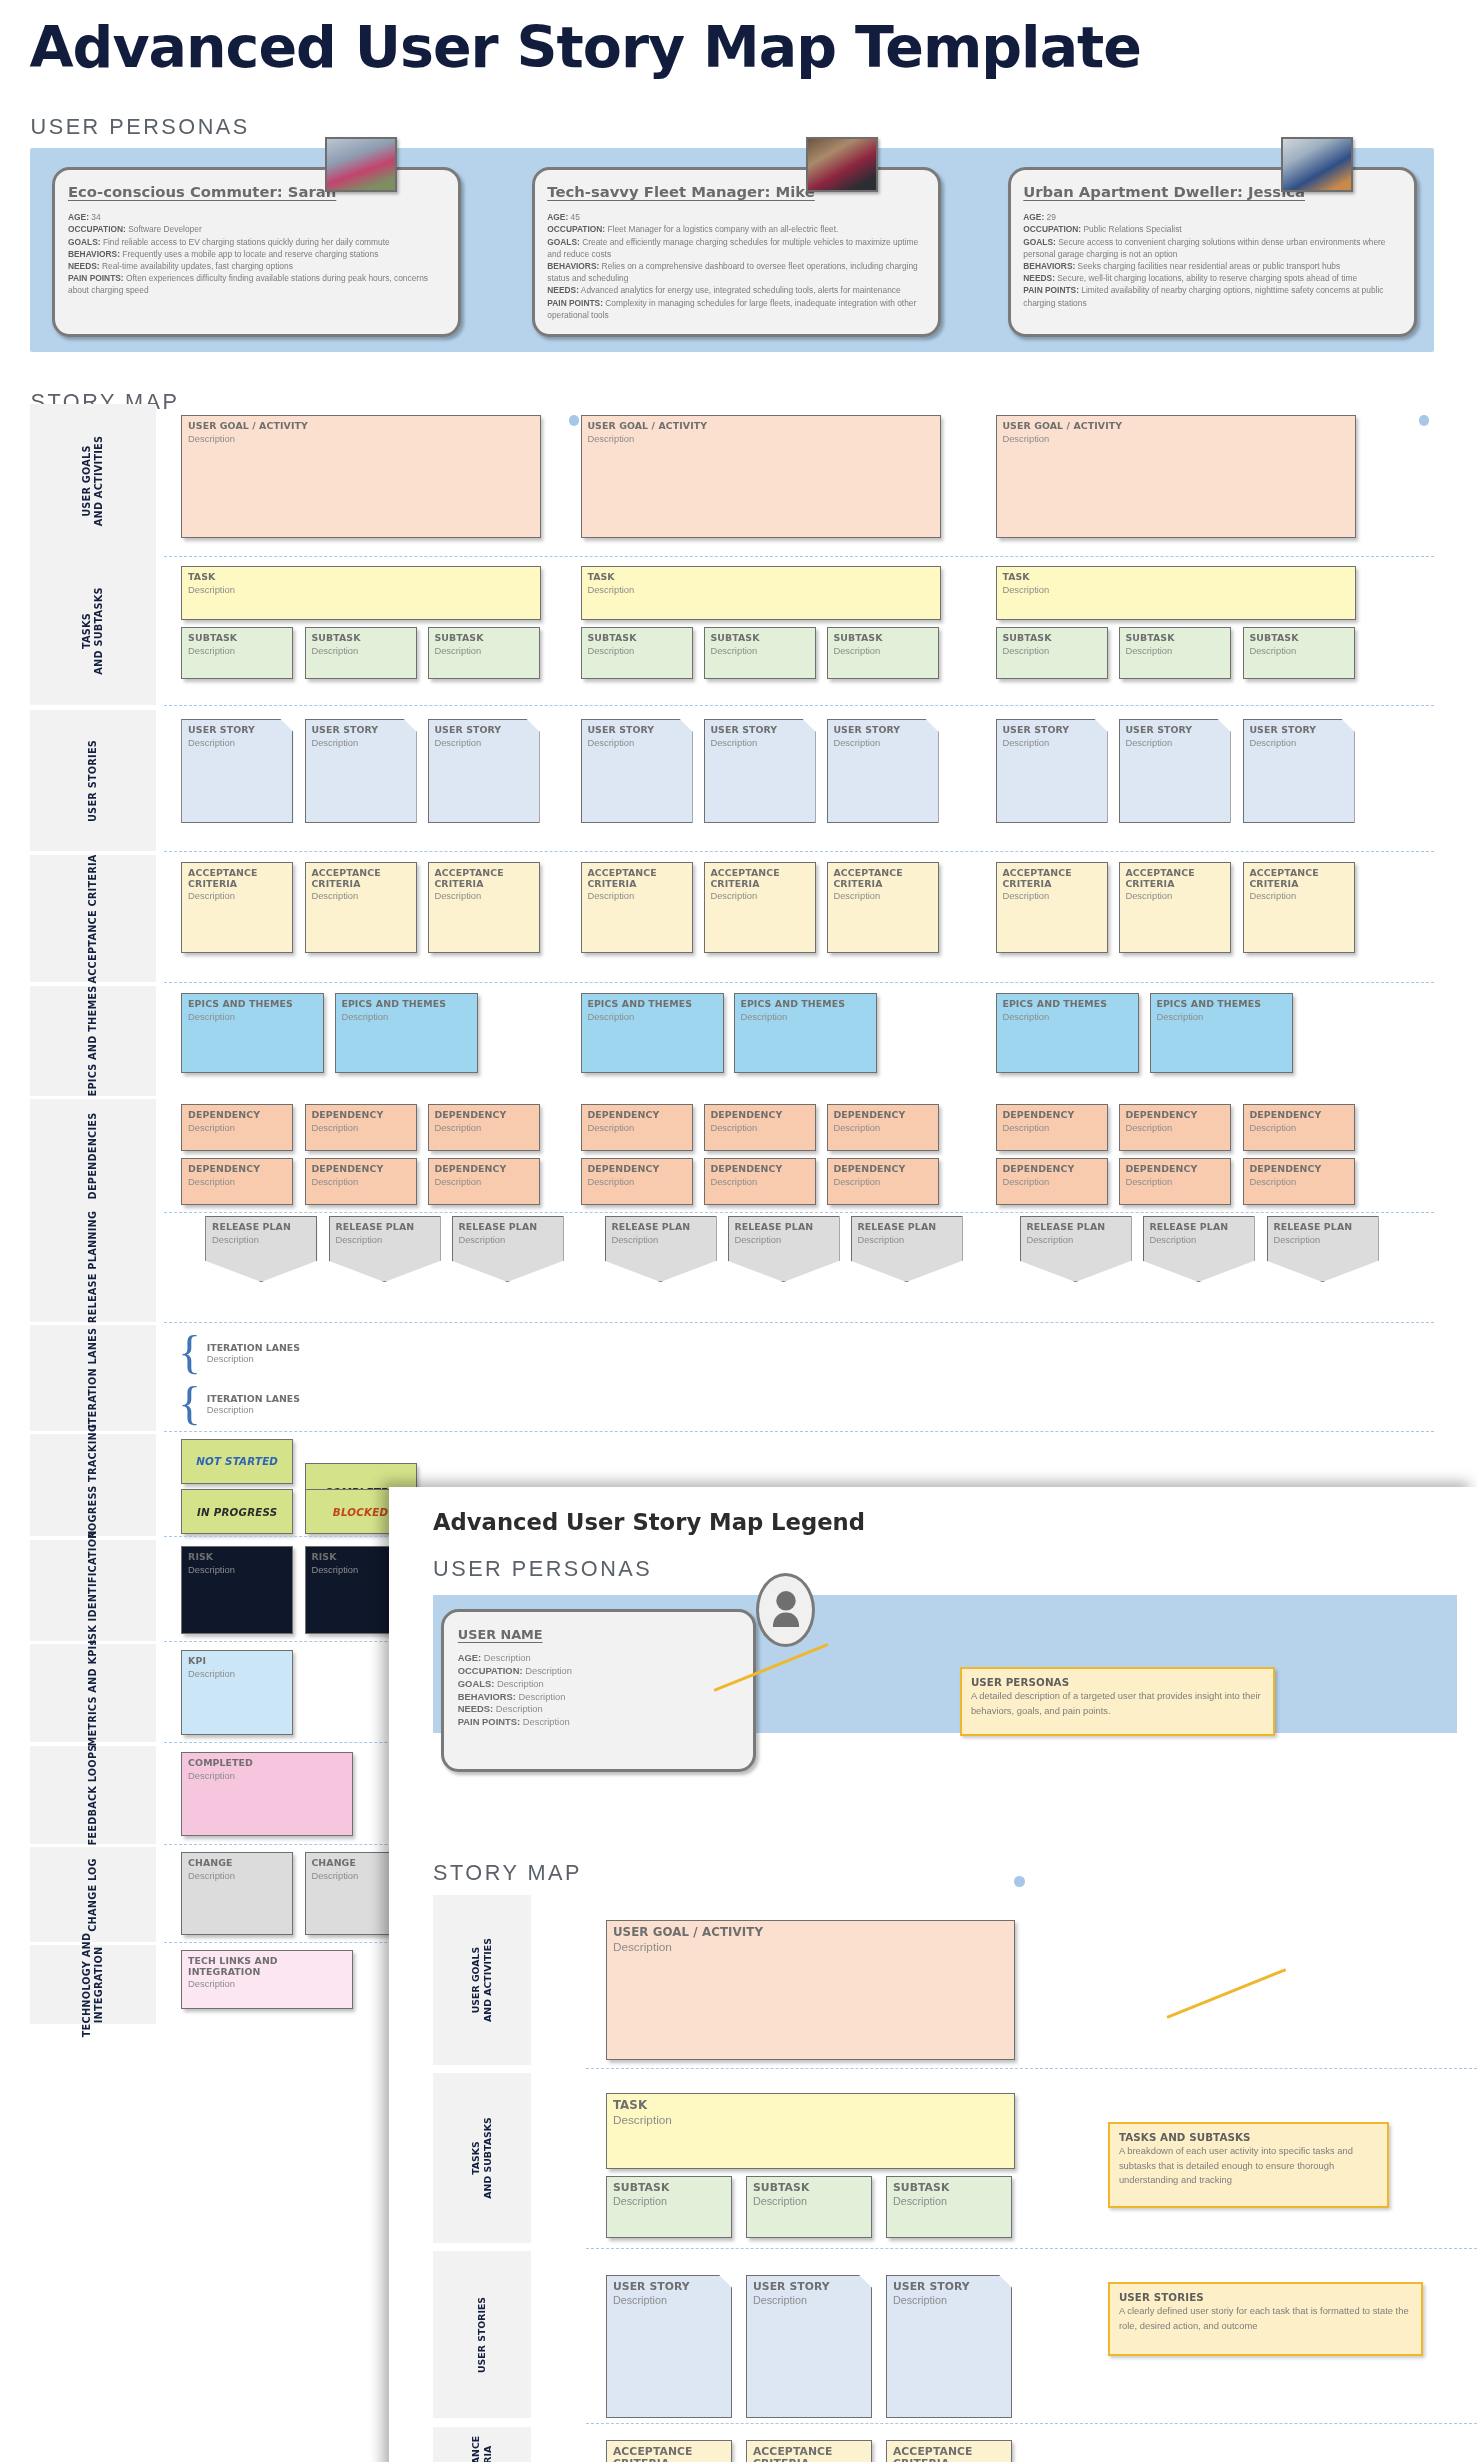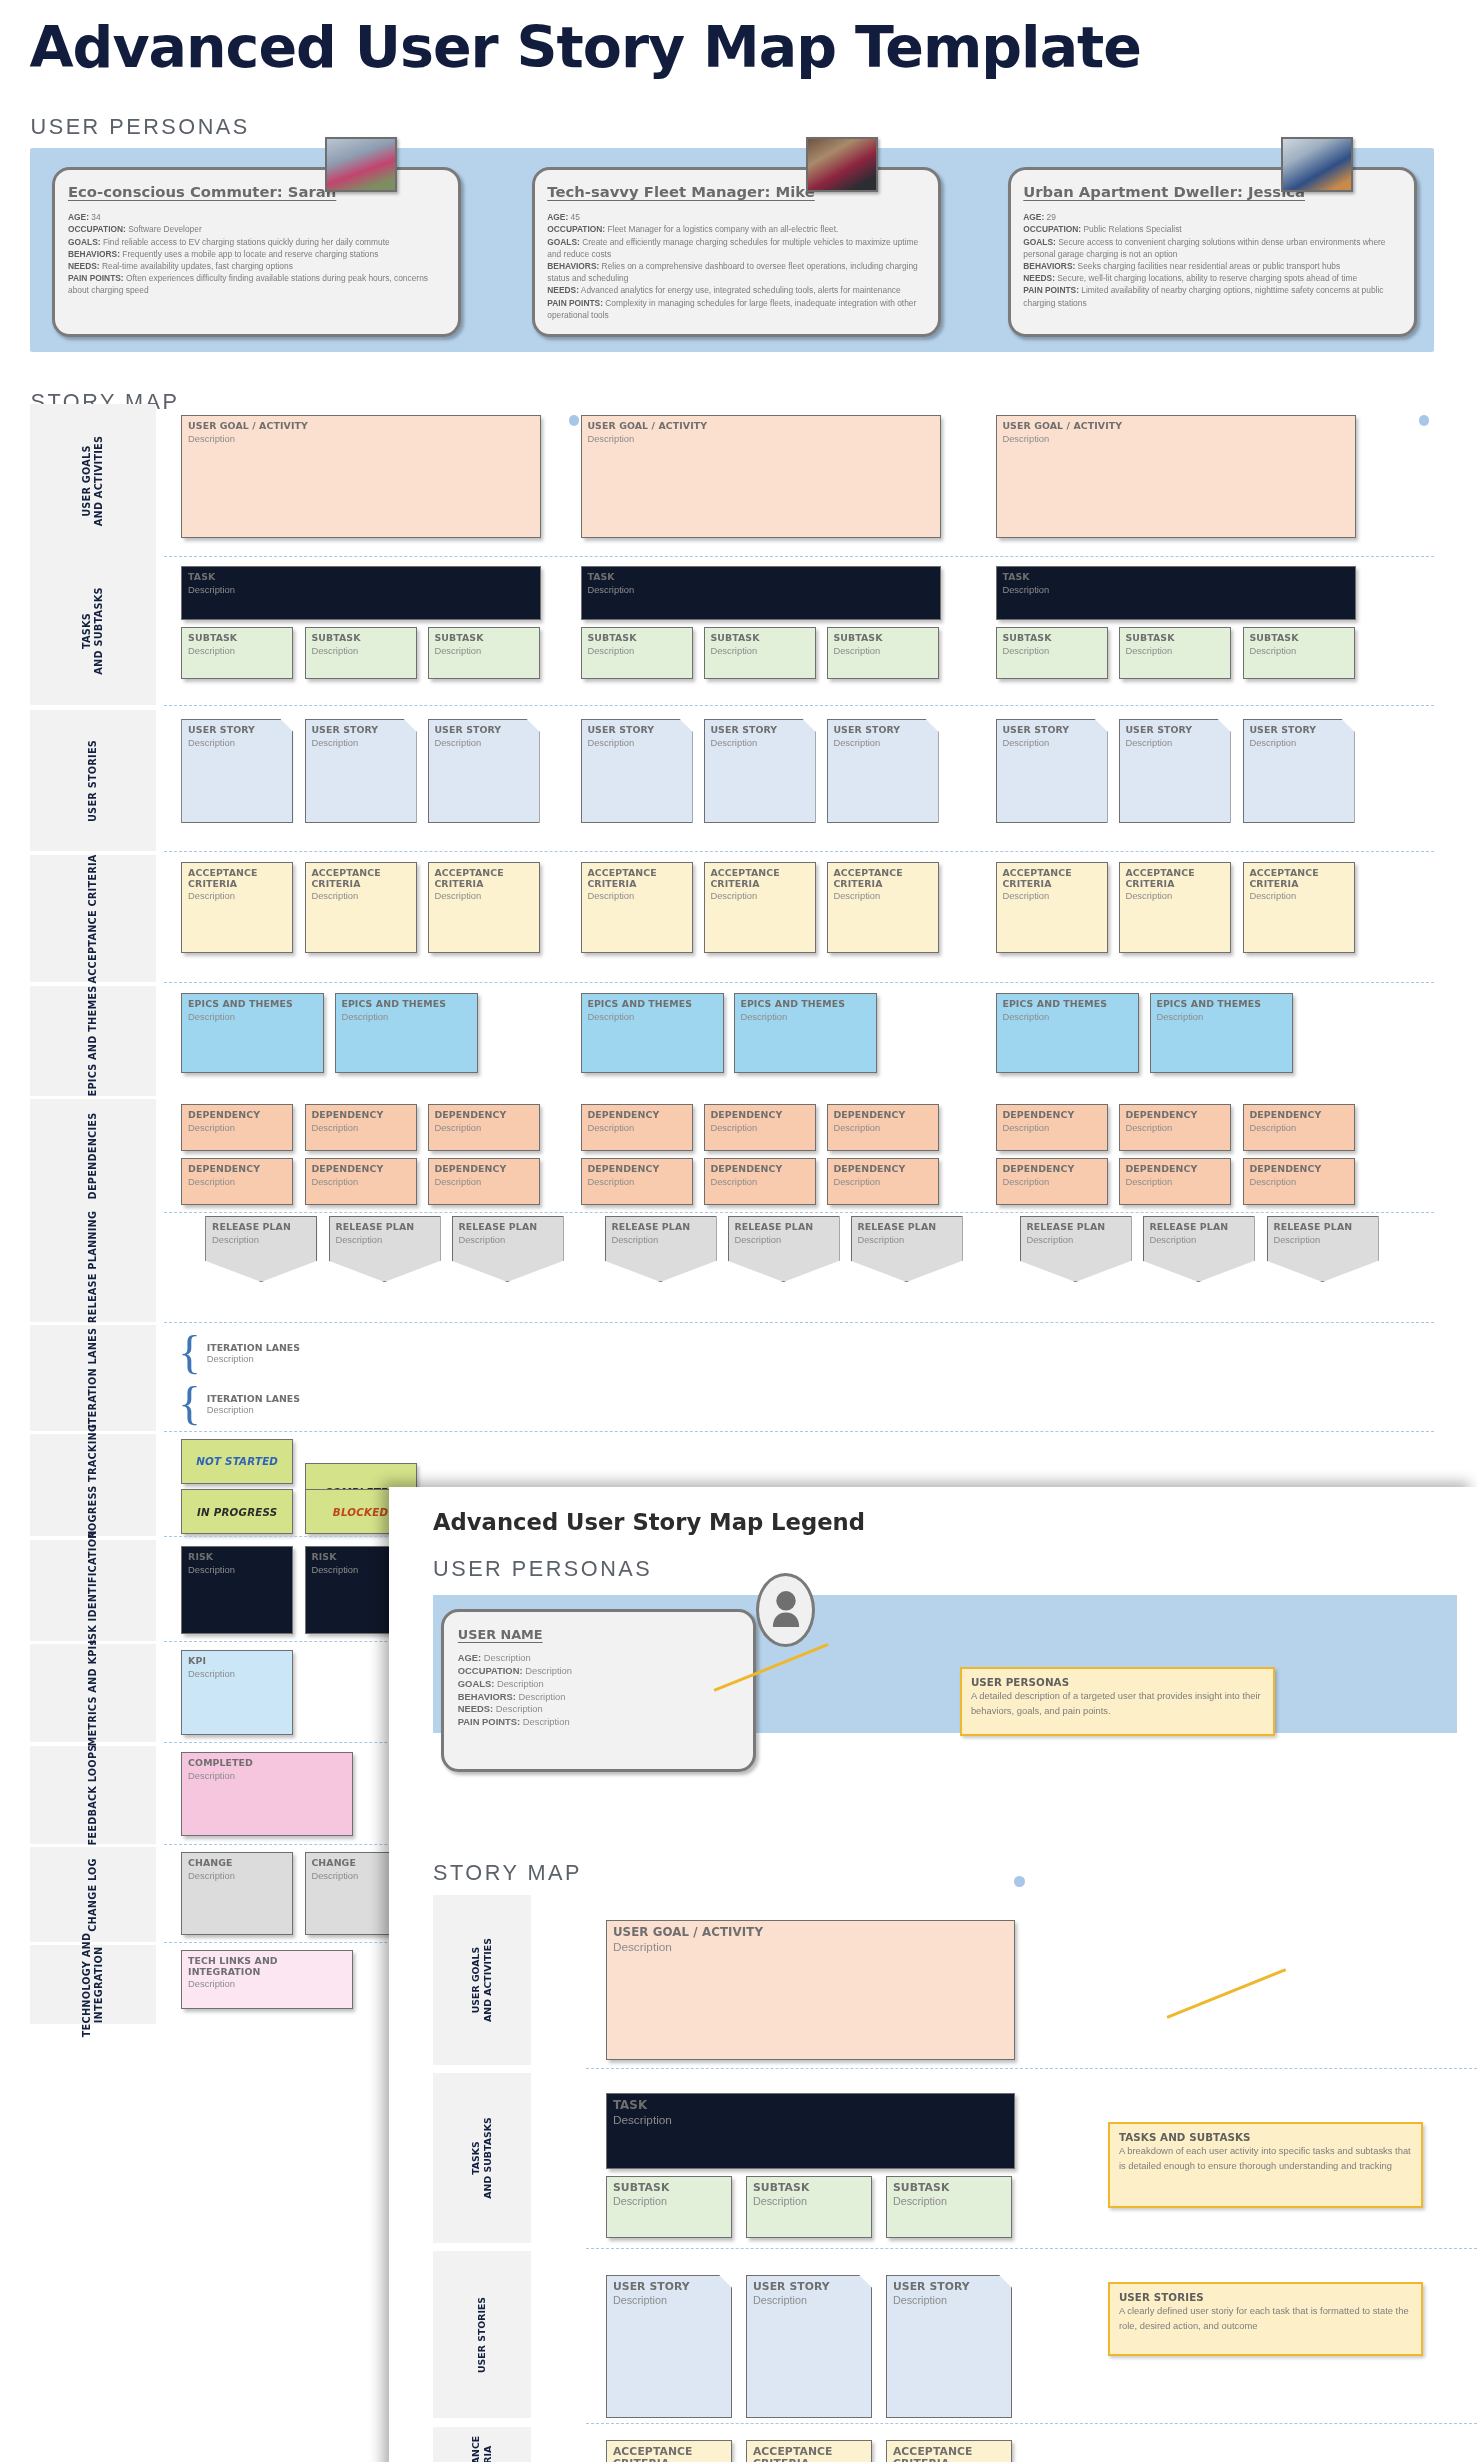--- a/index.html
+++ b/index.html
@@ -89,21 +89,21 @@
     padding: 4.9px 5.9px;
     overflow: hidden;
   }
   .card .t {
     font-size: 9.4px; font-weight: 700; color: #6f6f6f;
     line-height: 1.15; letter-spacing: 0.1px;
     font-family: "DejaVu Sans", sans-serif;
   }
   .card .d { font-size: 9.4px; color: #8c8c8c; line-height: 1.2; margin-top: 1px; }
   .c-goal     { background: #fbe0d0; }
-  .c-task     { background: #0f172a; }
+  .c-task     { background: #fef9c3; }
   .c-subtask  { background: #e2efd9; }
   .c-story    { background: #dce7f3; }
   .c-accept   { background: #fdf2cf; }
   .c-epic     { background: #9fd6ef; }
   .c-dep      { background: #f9cbae; }
   .c-release  { background: #dcdcdc; margin-left: 24px; }
   .c-risk     { background: #0f172a; }
   .c-kpi      { background: #cbe7f7; }
   .c-feedback { background: #f6c5de; }
   .c-change   { background: #dcdcdc; }
@@ -757,21 +757,21 @@
 
     <div class="leader" style="left:325px;top:202px;width:123px;transform:rotate(-22deg);"></div>
     <div class="leader" style="left:778px;top:529px;width:128px;transform:rotate(-22deg);"></div>
     <div class="leader" style="left:778px;top:717px;width:128px;transform:rotate(-22deg);"></div>
     <div class="leader" style="left:778px;top:854px;width:128px;transform:rotate(-8deg);"></div>
 
     <div class="note" style="left:571px;top:180px;width:315px;height:69px;">
       <div class="nt">USER PERSONAS</div>
       <div class="nd">A detailed description of a targeted user that provides insight into their behaviors, goals, and pain points.</div>
     </div>
-    <div class="note" style="left:719px;top:635px;width:315px;height:86px;">
+    <div class="note" style="left:719px;top:635px;width:281px;height:86px;">
       <div class="nt">TASKS AND SUBTASKS</div>
       <div class="nd">A breakdown of each user activity into specific tasks and subtasks that is detailed enough to ensure thorough understanding and tracking</div>
     </div>
     <div class="note" style="left:719px;top:795px;width:315px;height:74px;">
       <div class="nt">USER STORIES</div>
       <div class="nd">A clearly defined user storiy for each task that is formatted to state the role, desired action, and outcome</div>
     </div>
 
     <div class="section-heading legend-sub" style="top:373px;">STORY MAP</div>
 

